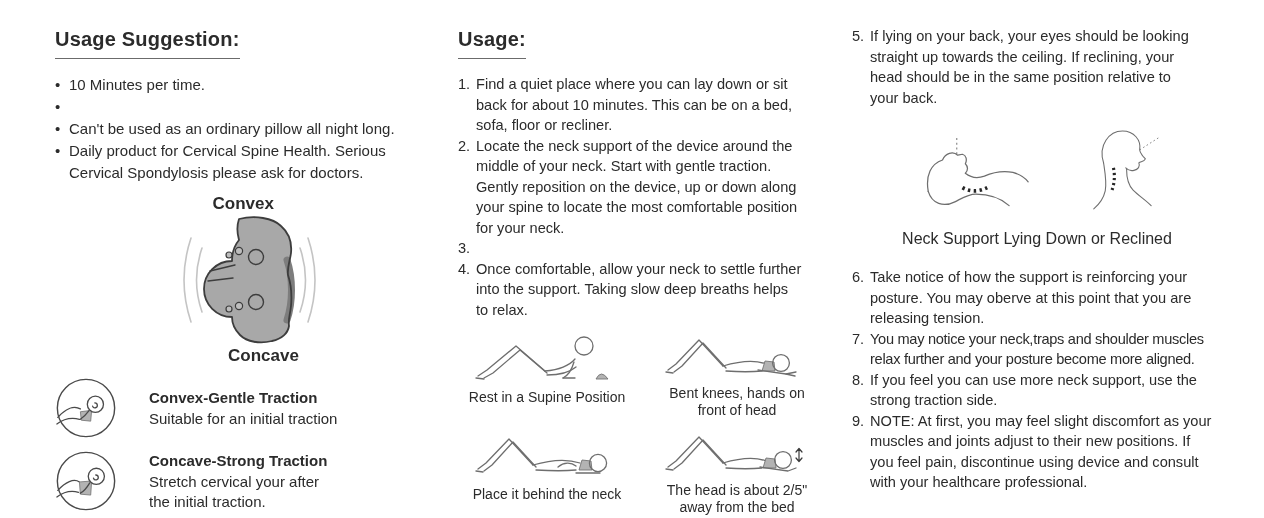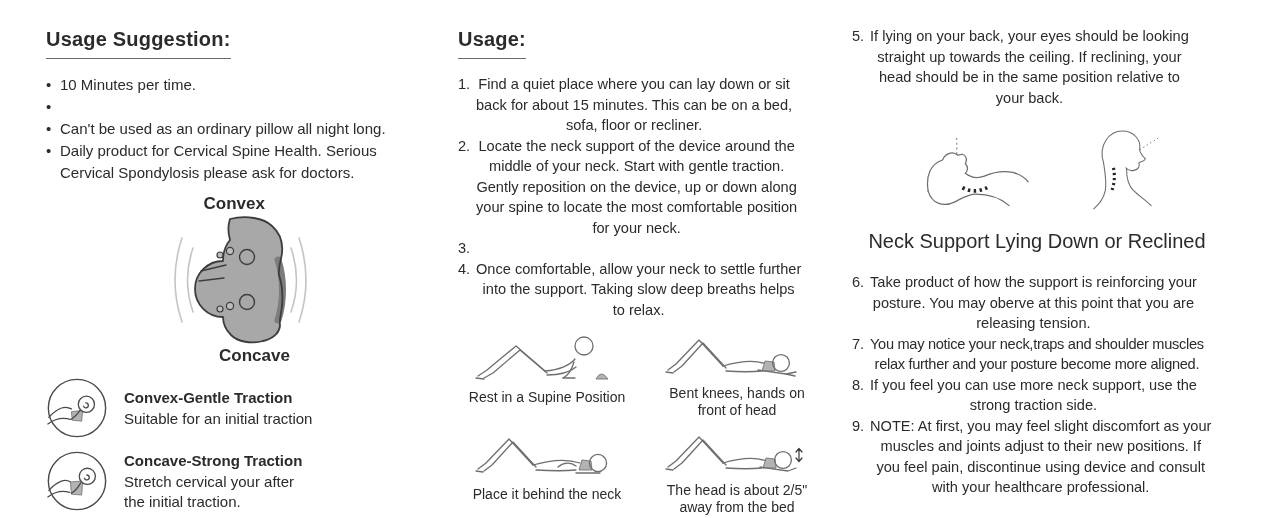--- a/index.html
+++ b/index.html
@@ -2,60 +2,60 @@
 <html><head>
 <meta charset="utf-8">
 <style>
   * { margin:0; padding:0; box-sizing:border-box; }
   html,body { background:#ffffff; }
   body { font-family:"Liberation Sans", sans-serif; color:#2b2b2b; }
   .page {
     position:relative; width:1264px; height:518px; background:#fff; overflow:hidden;
   }
   .col { position:absolute; top:28px; }
-  .col-left   { left:46px;  width:385px; }
+  .col-left   { left:55px;  width:385px; }
   .col-middle { left:458px; width:392px; }
   .col-right  { left:852px; width:408px; top:24px; }
 
   .heading {
     display:inline-block; font-size:20px; font-weight:bold; letter-spacing:.2px;
     padding-bottom:7px; border-bottom:1.6px solid #6b6b6b; margin-bottom:13px;
   }
 
   .bullets { margin-top:2px; }
   .bullet { display:flex; font-size:15px; line-height:22px; }
   .bullet .dot { width:14px; flex:none; }
   .bullet .txt { white-space:pre; }
 
   .device-row { margin-top:10px; display:flex; align-items:center;flex-direction:column; }
   .device-label { font-size:17px; font-weight:bold; }
   .device-label.lft { width:70px; }
   .device-label.rgt { margin-left:32px; }
 
   .traction { display:flex; align-items:center; margin-top:11px; }
   .traction .icon { flex:none; width:62px; height:62px; }
-  .traction .tx { margin-left:16px; font-size:15px; line-height:20px; }
+  .traction .tx { margin-left:32px; font-size:15px; line-height:20px; }
   .traction .tt { font-weight:bold; margin-bottom:1px; }
   .traction .td { white-space:pre; }
 
   .steps { margin-top:2px; }
   .step { display:flex; font-size:14.6px; line-height:20.5px; }
   .step .num { width:18px; flex:none; }
-  .step .txt { white-space:pre;text-align:center; }
+  .step .txt { white-space:pre; }
 
   .figgrid {
     margin-top:10px; display:grid; grid-template-columns:178px 178px;
     column-gap:12px; row-gap:8px;
   }
   .figcell { text-align:center; }
   .figcell .cap { font-size:14px; line-height:17px; white-space:pre; margin-top:1px; }
 
   .rfigs { margin-top:14px; }
   .rfig-row { display:flex; align-items:flex-end; justify-content:center; gap:48px; width:370px; }
-  .rfig-cap { width:370px; text-align:center; font-size:20px; margin-top:8px; }
+  .rfig-cap { width:370px; text-align:center; font-size:16px; margin-top:8px; }
   .rsteps2 { margin-top:19px; }
 
   
   .ln { fill:none; stroke:#6e6e6e; stroke-width:1.3; stroke-linecap:round; stroke-linejoin:round; }
   .ln2 { fill:none; stroke:#4a4a4a; stroke-width:1.4; stroke-linecap:round; stroke-linejoin:round; }
   .dev { fill:#b3b3b3; stroke:#757575; stroke-width:.9; stroke-linejoin:round; }
   .arc { fill:none; stroke:#c4c4c4; stroke-width:1.6; stroke-linecap:round; }
   .spine { fill:none; stroke:#262626; stroke-width:3.8; stroke-dasharray:2.6,3.6; }
   .gaze { fill:none; stroke:#7a7a7a; stroke-width:1.1; stroke-dasharray:2,3; }
 </style>
@@ -141,21 +141,21 @@
     </div>
   </div>
 
   <div class="col col-middle">
     <div class="heading">Usage:</div>
 
     <div class="steps">
       <div class="step">
         <span class="num">1.</span>
         <span class="txt">Find a quiet place where you can lay down or sit
-back for about 15 minutes. This can be on a bed,
+back for about 10 minutes. This can be on a bed,
 sofa, floor or recliner.</span>
       </div>
       <div class="step">
         <span class="num">2.</span>
         <span class="txt">Locate the neck support of the device around the
 middle of your neck. Start with gentle traction.
 Gently reposition on the device, up or down along
 your spine to locate the most comfortable position
 for your neck.</span>
       </div>
@@ -263,21 +263,21 @@
           <path class="ln" d="M58,55 C58,66 60,75 66,81 C73,88 81,93 88,100"></path>
           <path class="spine" d="M42,54 Q45,68 40,82"></path>
         </svg>
       </div>
       <div class="rfig-cap">Neck Support Lying Down or Reclined</div>
     </div>
 
     <div class="steps rsteps2">
       <div class="step">
         <span class="num">6.</span>
-        <span class="txt">Take product of how the support is reinforcing your
+        <span class="txt">Take notice of how the support is reinforcing your
 posture. You may oberve at this point that you are
 releasing tension.</span>
       </div>
       <div class="step">
         <span class="num">7.</span>
         <span class="txt" style="letter-spacing:-0.3px">You may notice your neck,traps and shoulder muscles
 relax further and your posture become more aligned.</span>
       </div>
       <div class="step">
         <span class="num">8.</span>

